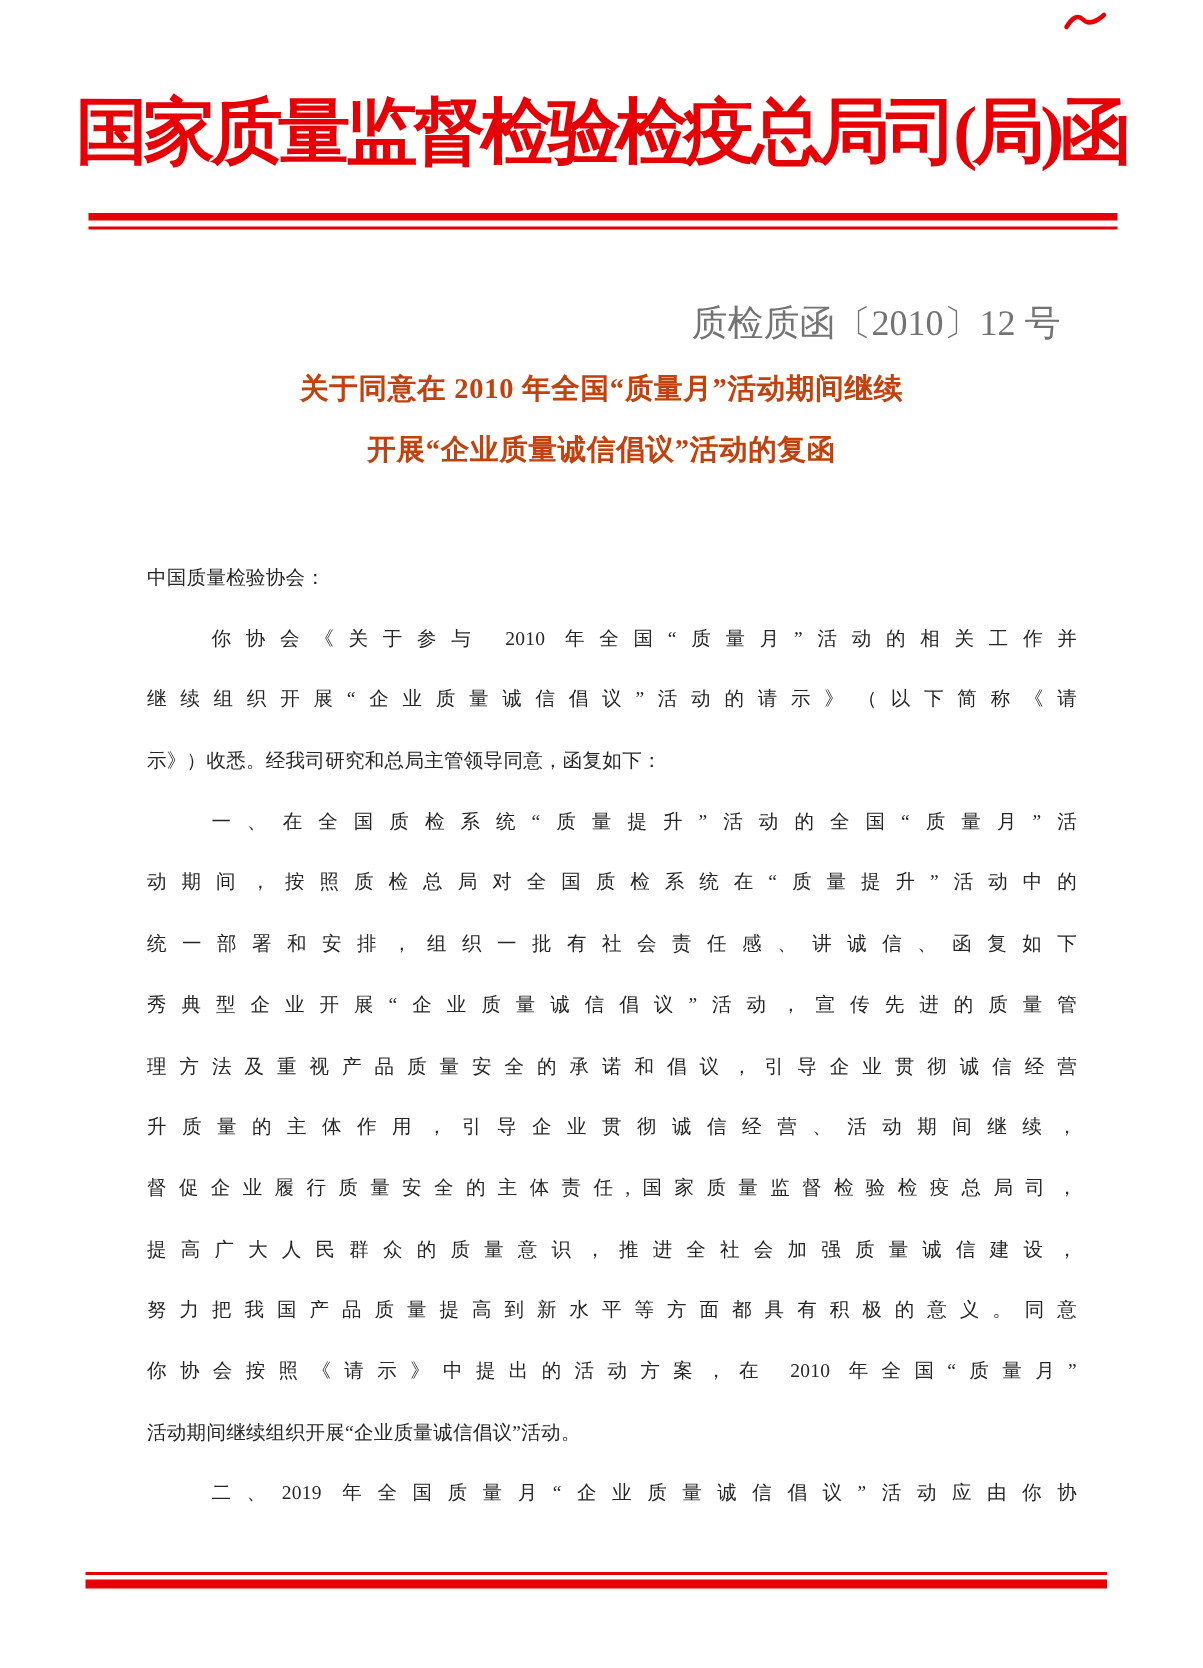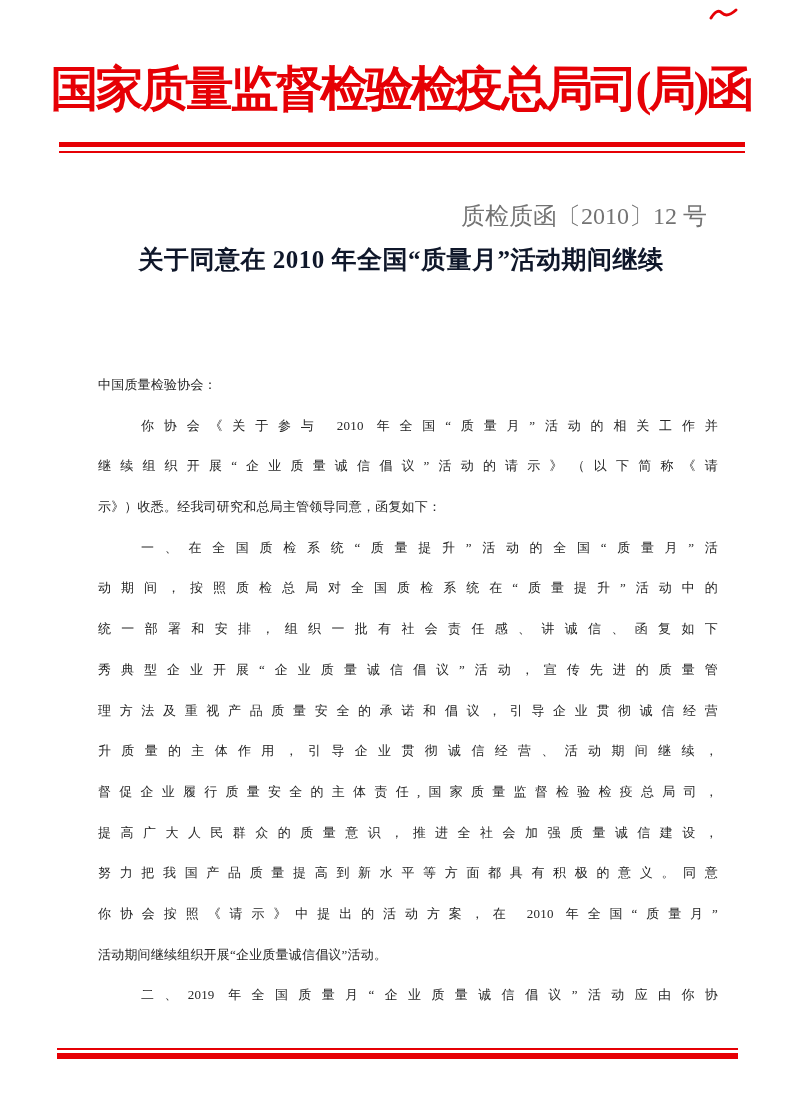--- a/index.html
+++ b/index.html
@@ -46,23 +46,23 @@
   }
 
   
   .letter-title {
     position: absolute;
     top: 239px;
     left: 0;
     width: 100%;
     text-align: center;
     font-weight: bold;
-    font-size: 25px;
+    font-size: 19px;
     line-height: 41px;
-    color: #0f172a;
+    color: #c2410c;
     letter-spacing: 0.5px;
   }
 
   
   .body-block {
     position: absolute;
     top: 365px;
     left: 98px;
     width: 620px;
     font-size: 13px;
@@ -101,20 +101,21 @@
 
   <div class="rule-top">
     <div class="thick"></div>
     <div class="thin"></div>
   </div>
 
   <div class="doc-number">质检质函〔2010〕12 号</div>
 
   <div class="letter-title">
     <div>关于同意在 2010 年全国“质量月”活动期间继续</div>
+    <div>开展“企业质量诚信倡议”活动的复函</div>
   </div>
 
   <div class="body-block">
     <div class="bline end">中国质量检验协会：</div>
     <div class="bline indent">你协会《关于参与 2010 年全国“质量月”活动的相关工作并</div>
     <div class="bline">继续组织开展“企业质量诚信倡议”活动的请示》（以下简称《请</div>
     <div class="bline end">示》）收悉。经我司研究和总局主管领导同意，函复如下：</div>
     <div class="bline indent">一、在全国质检系统“质量提升”活动的全国“质量月”活</div>
     <div class="bline">动期间，按照质检总局对全国质检系统在“质量提升”活动中的</div>
     <div class="bline">统一部署和安排，组织一批有社会责任感、讲诚信、函复如下</div>

